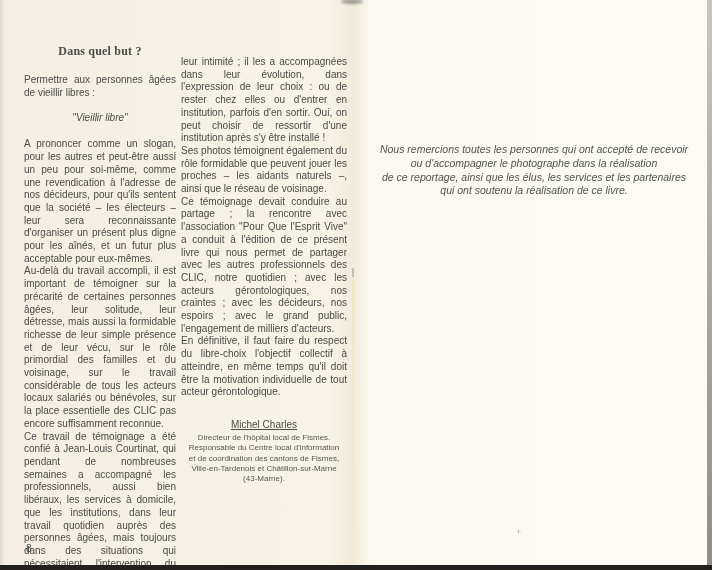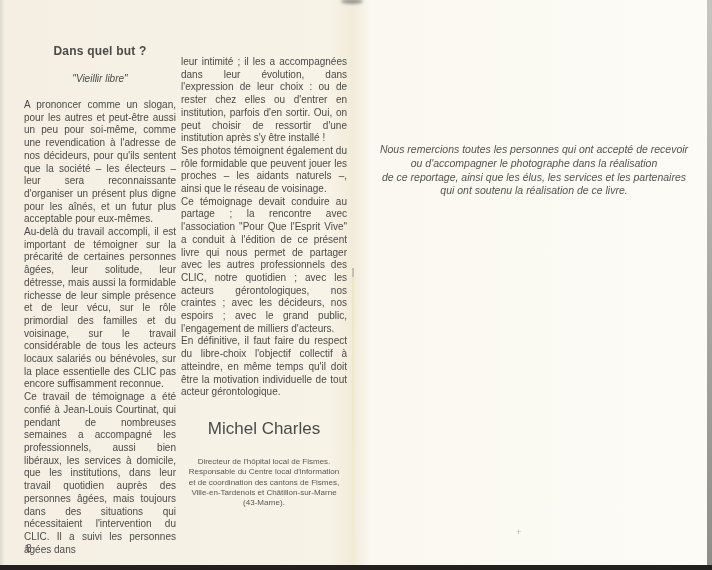--- a/index.html
+++ b/index.html
@@ -18,41 +18,42 @@
   .gutter { position:absolute; left:352px; top:268px; width:2px; height:296px;
             background:linear-gradient(180deg,#b9b6ad 0,#b9b6ad 9px,#efe5bd 9px,#f3ecd2 100%);
             opacity:.85; }
   .smudge-top { position:absolute; left:341px; top:-1px; width:22px; height:5px;
                 background:#6b6b68; border-radius:50%; filter:blur(1.5px); opacity:.65; }
   .cross-mark { position:absolute; left:516px; top:527px; font-size:9px; color:#b9b7b2; }
 
   
   .col1 { position:absolute; left:24px; top:44px; width:152px; }
   .col2 { position:absolute; left:181px; top:56px; width:166px; }
-  .heading { font-size:12px; font-weight:bold; text-align:center; margin:0 0 15px 0; letter-spacing:.2px; }
+  .heading { font-size:12px; font-weight:bold; text-align:center; margin:0 0 15px 0; letter-spacing:.2px;font-family:Liberation Serif, serif; }
   p.body { margin:0; font-size:10px; line-height:12.7px; text-align:justify; }
   .quote { font-style:italic; text-align:center; font-size:10px; margin:13px 0 15px 0; }
   .signature { margin-top:20px; text-align:center; }
-  .sig-name { font-size:17px; margin-bottom:18px; }
+  .sig-name { font-size:10px; margin-bottom:3px;text-decoration:underline; }
   .sig-details { font-size:8px; line-height:10.3px; white-space:pre-line; color:#565653; }
   .page-number { position:absolute; left:26px; top:543px; font-size:10px; }
 
   
   .ack { position:absolute; left:366px; top:143px; width:336px; text-align:center;
          font-style:italic; font-size:10.5px; line-height:13.8px; white-space:pre-line;
          color:#53534f; }
 </style>
 </head>
 <body>
 
 <div class="scan">
 
   <div>
     <div class="col1">
       <h2 class="heading">Dans quel but ?</h2>
+      <p class="body">Permettre aux personnes âgées de vieillir libres :</p>
       <div class="quote">"Vieillir libre"</div>
       <p class="body">A prononcer comme un slogan, pour les autres et peut-être aussi un peu pour soi-même, comme une revendication à l'adresse de nos décideurs, pour qu'ils sentent que la société – les électeurs – leur sera reconnaissante d'organiser un présent plus digne pour les aînés, et un futur plus acceptable pour eux-mêmes.</p>
       <p class="body">Au-delà du travail accompli, il est important de témoigner sur la précarité de certaines personnes âgées, leur solitude, leur détresse, mais aussi la formidable richesse de leur simple présence et de leur vécu, sur le rôle primordial des familles et du voisinage, sur le travail considérable de tous les acteurs locaux salariés ou bénévoles, sur la place essentielle des CLIC pas encore suffisamment reconnue.</p>
       <p class="body">Ce travail de témoignage a été confié à Jean-Louis Courtinat, qui pendant de nombreuses semaines a accompagné les professionnels, aussi bien libéraux, les services à domicile, que les institutions, dans leur travail quotidien auprès des personnes âgées, mais toujours dans des situations qui nécessitaient l'intervention du CLIC. Il a suivi les personnes âgées dans</p>
     </div>
 
     <div class="col2">
       <p class="body">leur intimité ; il les a accompagnées dans leur évolution, dans l'expression de leur choix : ou de rester chez elles ou d'entrer en institution, parfois d'en sortir. Oui, on peut choisir de ressortir d'une institution après s'y être installé !</p>
       <p class="body">Ses photos témoignent également du rôle formidable que peuvent jouer les proches – les aidants naturels –, ainsi que le réseau de voisinage.</p>
       <p class="body">Ce témoignage devait conduire au partage ; la rencontre avec l'association "Pour Que l'Esprit Vive" a conduit à l'édition de ce présent livre qui nous permet de partager avec les autres professionnels des CLIC, notre quotidien ; avec les acteurs gérontologiques, nos craintes ; avec les décideurs, nos espoirs ; avec le grand public, l'engagement de milliers d'acteurs.</p>

